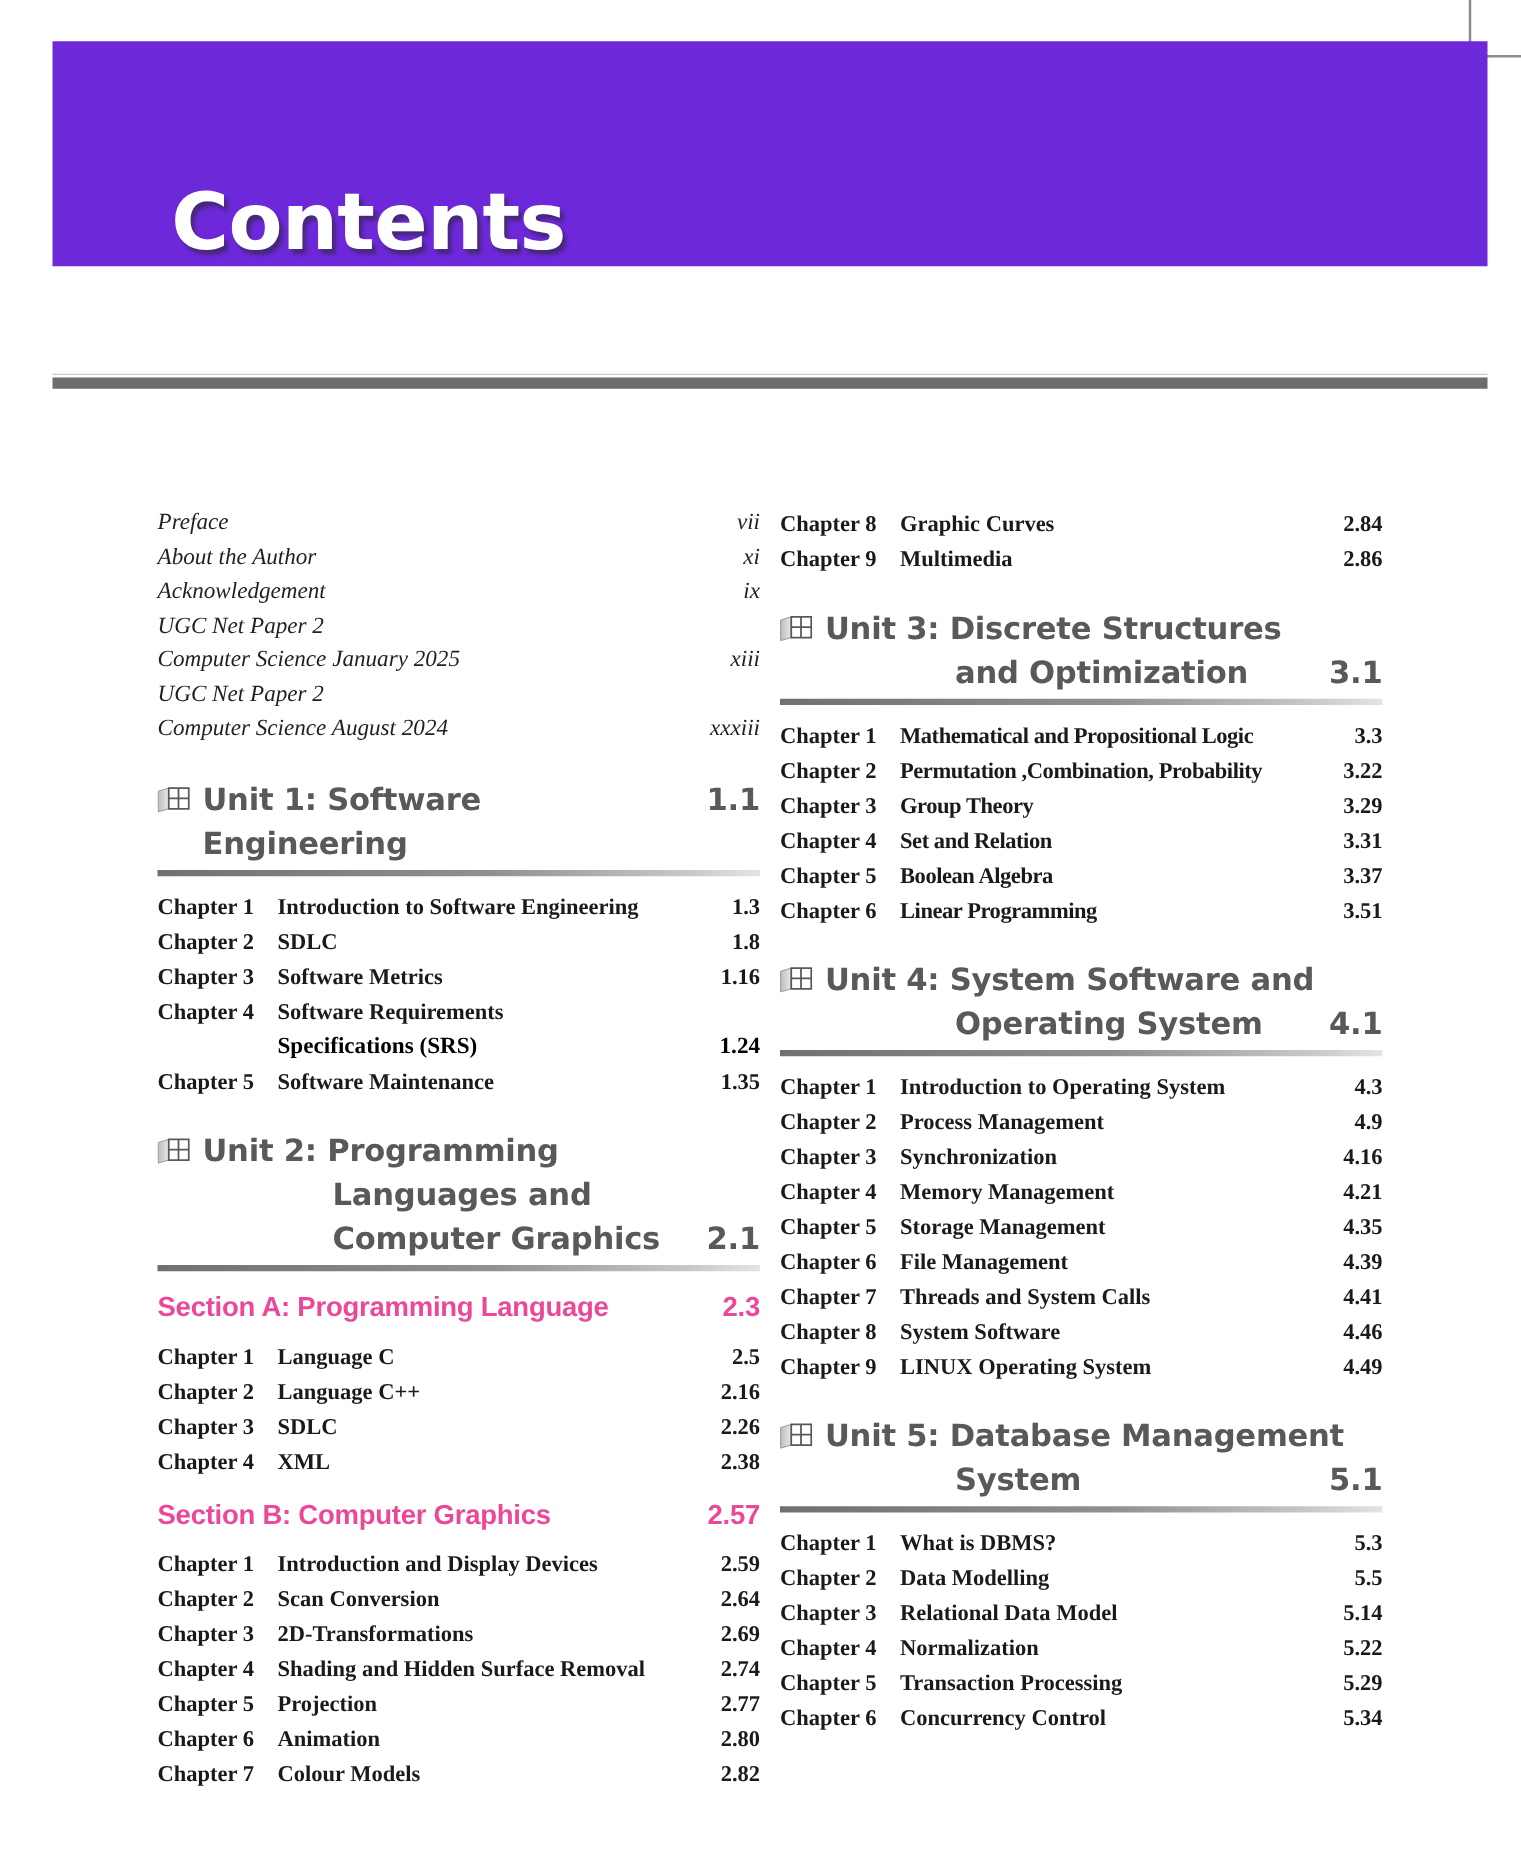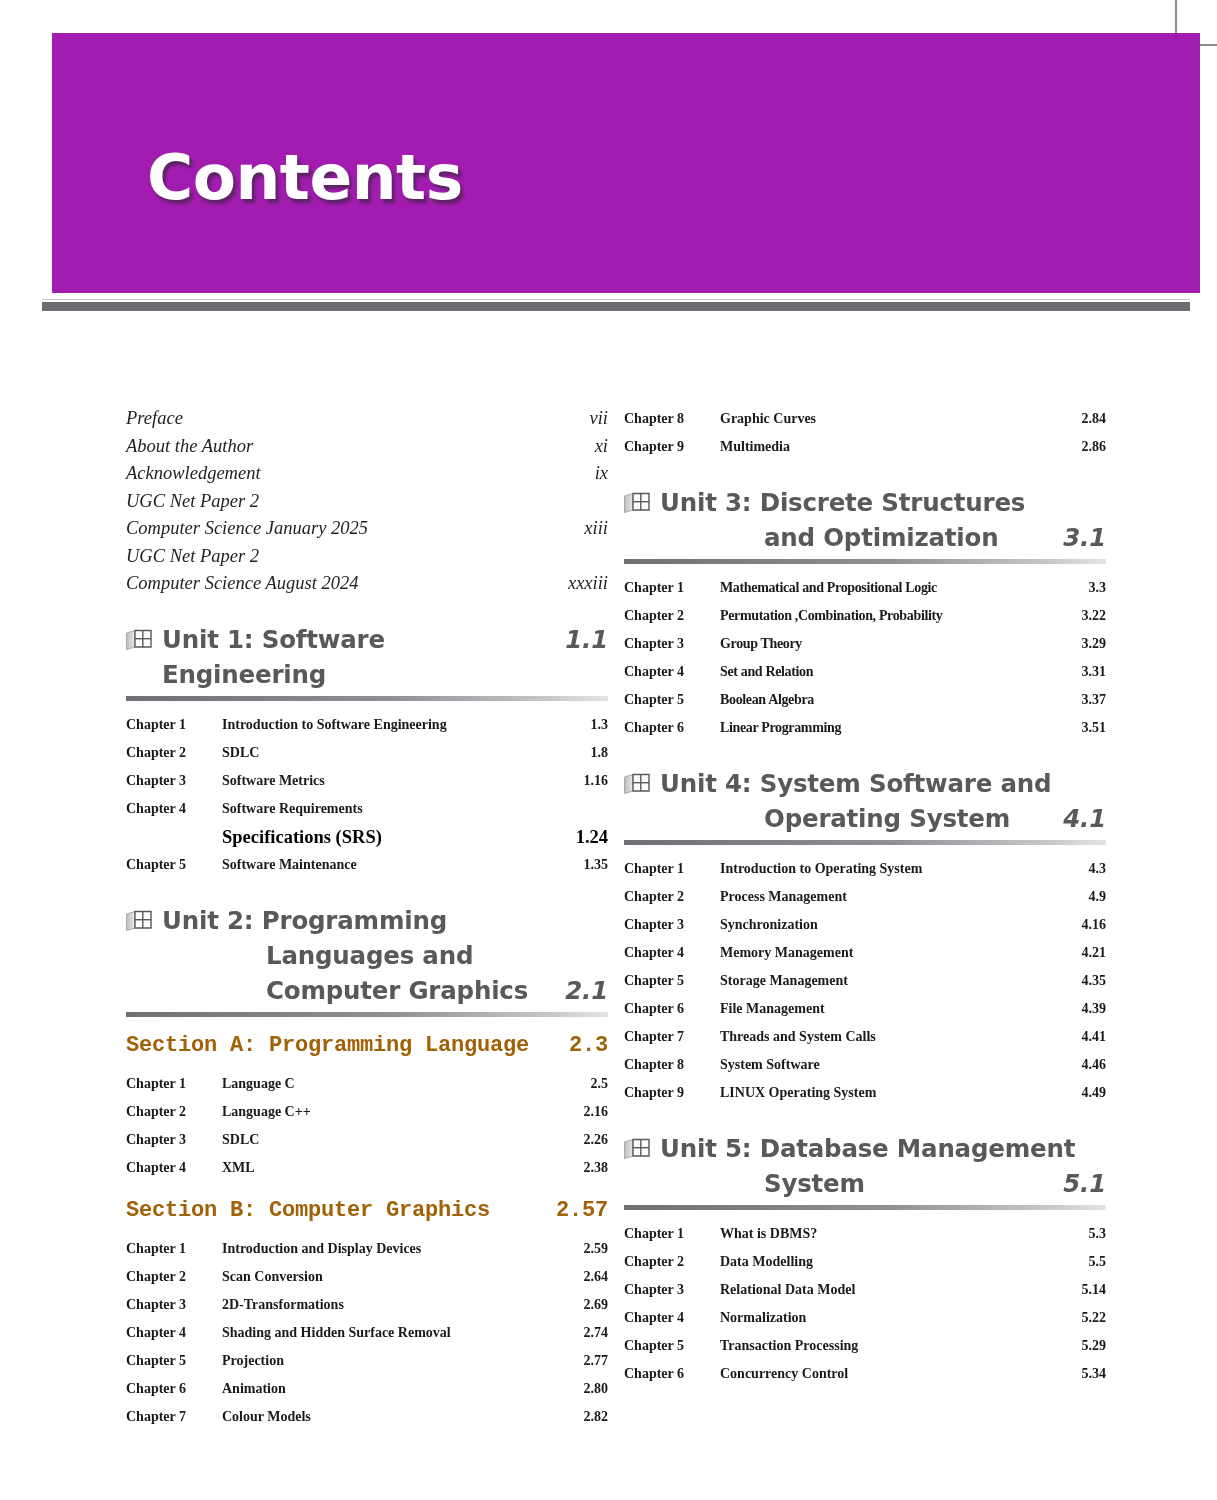--- a/index.html
+++ b/index.html
@@ -21,23 +21,23 @@
   }
   .crop-h {
     position: absolute;
     left: 1180px; top: 44px; width: 37px; height: 2px;
     background: #8a8b8f;
   }
 
   
   .banner {
     position: absolute;
-    left: 52px; top: 33px;
-    width: 1148px; height: 260px;
-    background: #a21caf;
+    left: 42px; top: 33px;
+    width: 1148px; height: 180px;
+    background: #6d28d9;
   }
   .banner-title {
     position: absolute;
     left: 95px;
     top: 108px;
     color: #ffffff;
     font-family: "DejaVu Sans", sans-serif;
     font-weight: bold;
     font-size: 63px;
     letter-spacing: -0.5px;
@@ -101,49 +101,49 @@
   .unit-line.indented { padding-left: 140px; }
   .unit-icon {
     display: inline-block;
     width: 26px; height: 22px;
     margin-right: 10px;
     flex: 0 0 auto;
     position: relative;
     top: 3px;
   }
   .unit-title { flex: 1 1 auto; }
-  .unit-page  { flex: 0 0 auto; margin-left: 12px; font-style: italic; }
+  .unit-page  { flex: 0 0 auto; margin-left: 12px; }
   .unit-rule {
     height: 5px;
     margin-top: 4px;
     margin-bottom: 10px;
     background: linear-gradient(to right, #6f7074 0%, #8e9094 55%, #c7c8ca 88%, #e3e4e5 100%);
   }
 
   
   .section-head {
     display: flex;
     justify-content: space-between;
     align-items: baseline;
-    font-family: Liberation Mono, monospace;
+    font-family: Liberation Sans, sans-serif;
     font-weight: bold;
     font-size: 22px;
-    color: #a16207;
+    color: #ec4899;
     margin-top: 16px;
     margin-bottom: 12px;
     letter-spacing: -0.2px;
   }
 
   
   .ch-row {
     display: flex;
     align-items: baseline;
     font-family: "Liberation Serif", serif;
     font-weight: bold;
-    font-size: 14px;
+    font-size: 18px;
     color: #1a1a1a;
     line-height: 28px;
     white-space: nowrap;
   }
   .ch-label { flex: 0 0 auto; width: 96px; }
   .ch-title { flex: 1 1 auto; }
   .ch-title.tight { letter-spacing: -0.35px; }
   .ch-page  { flex: 0 0 auto; text-align: right; }
   .ch-cont {
     display: flex;

